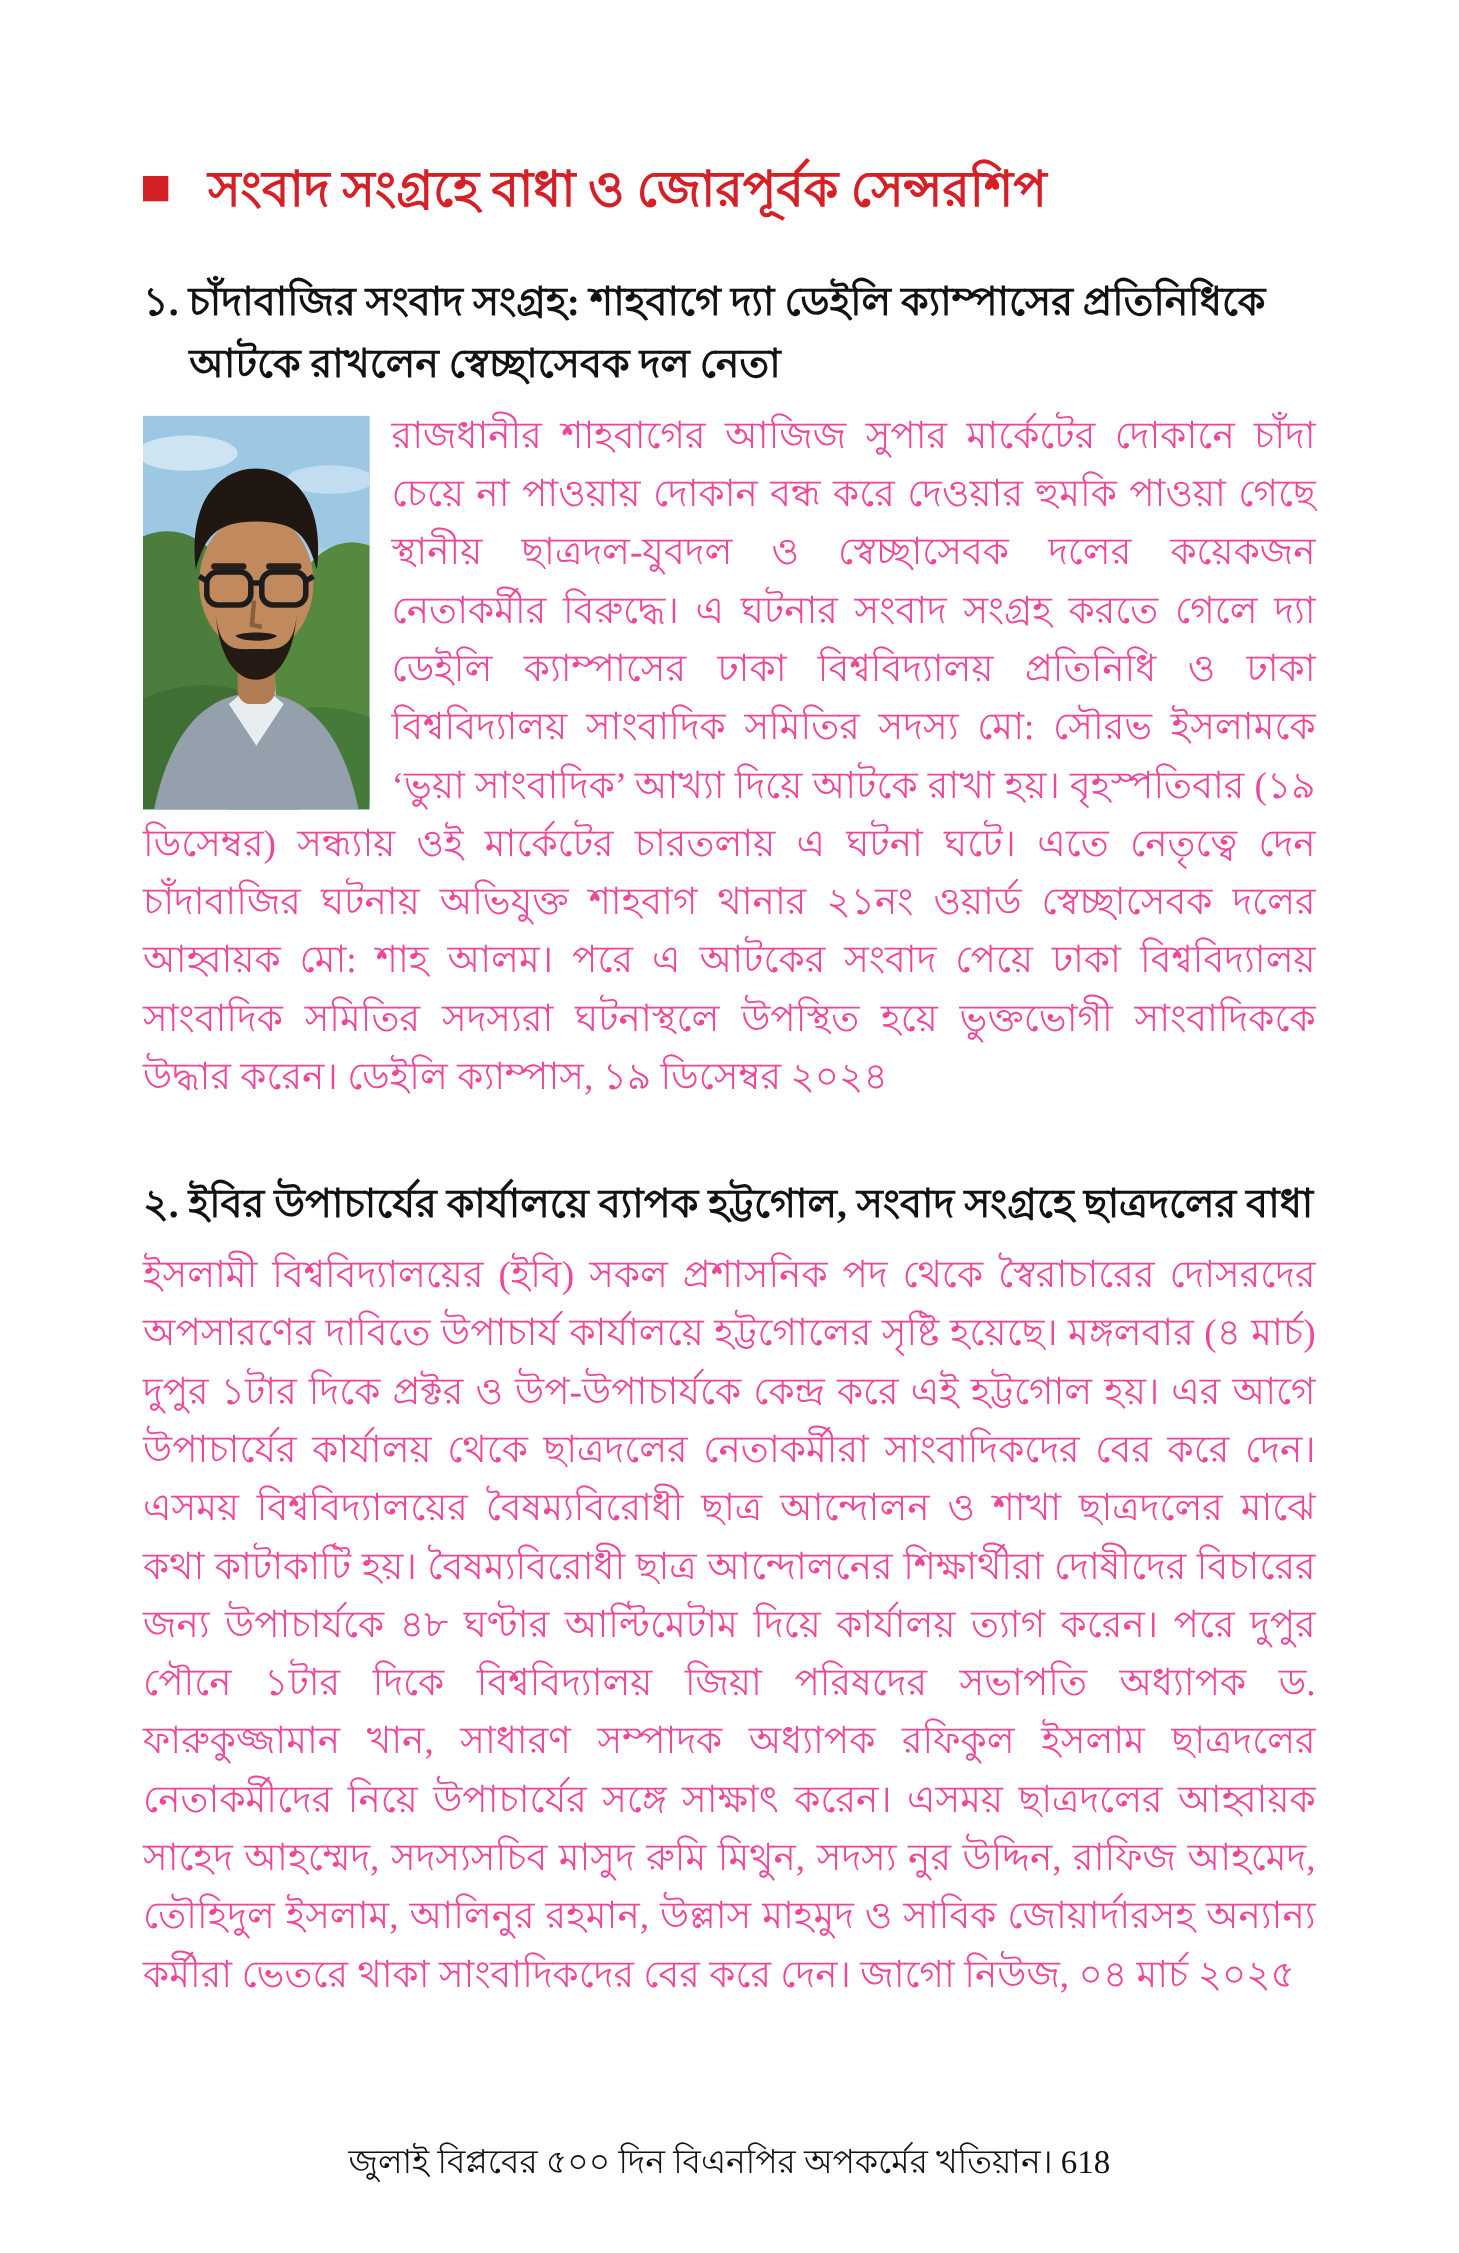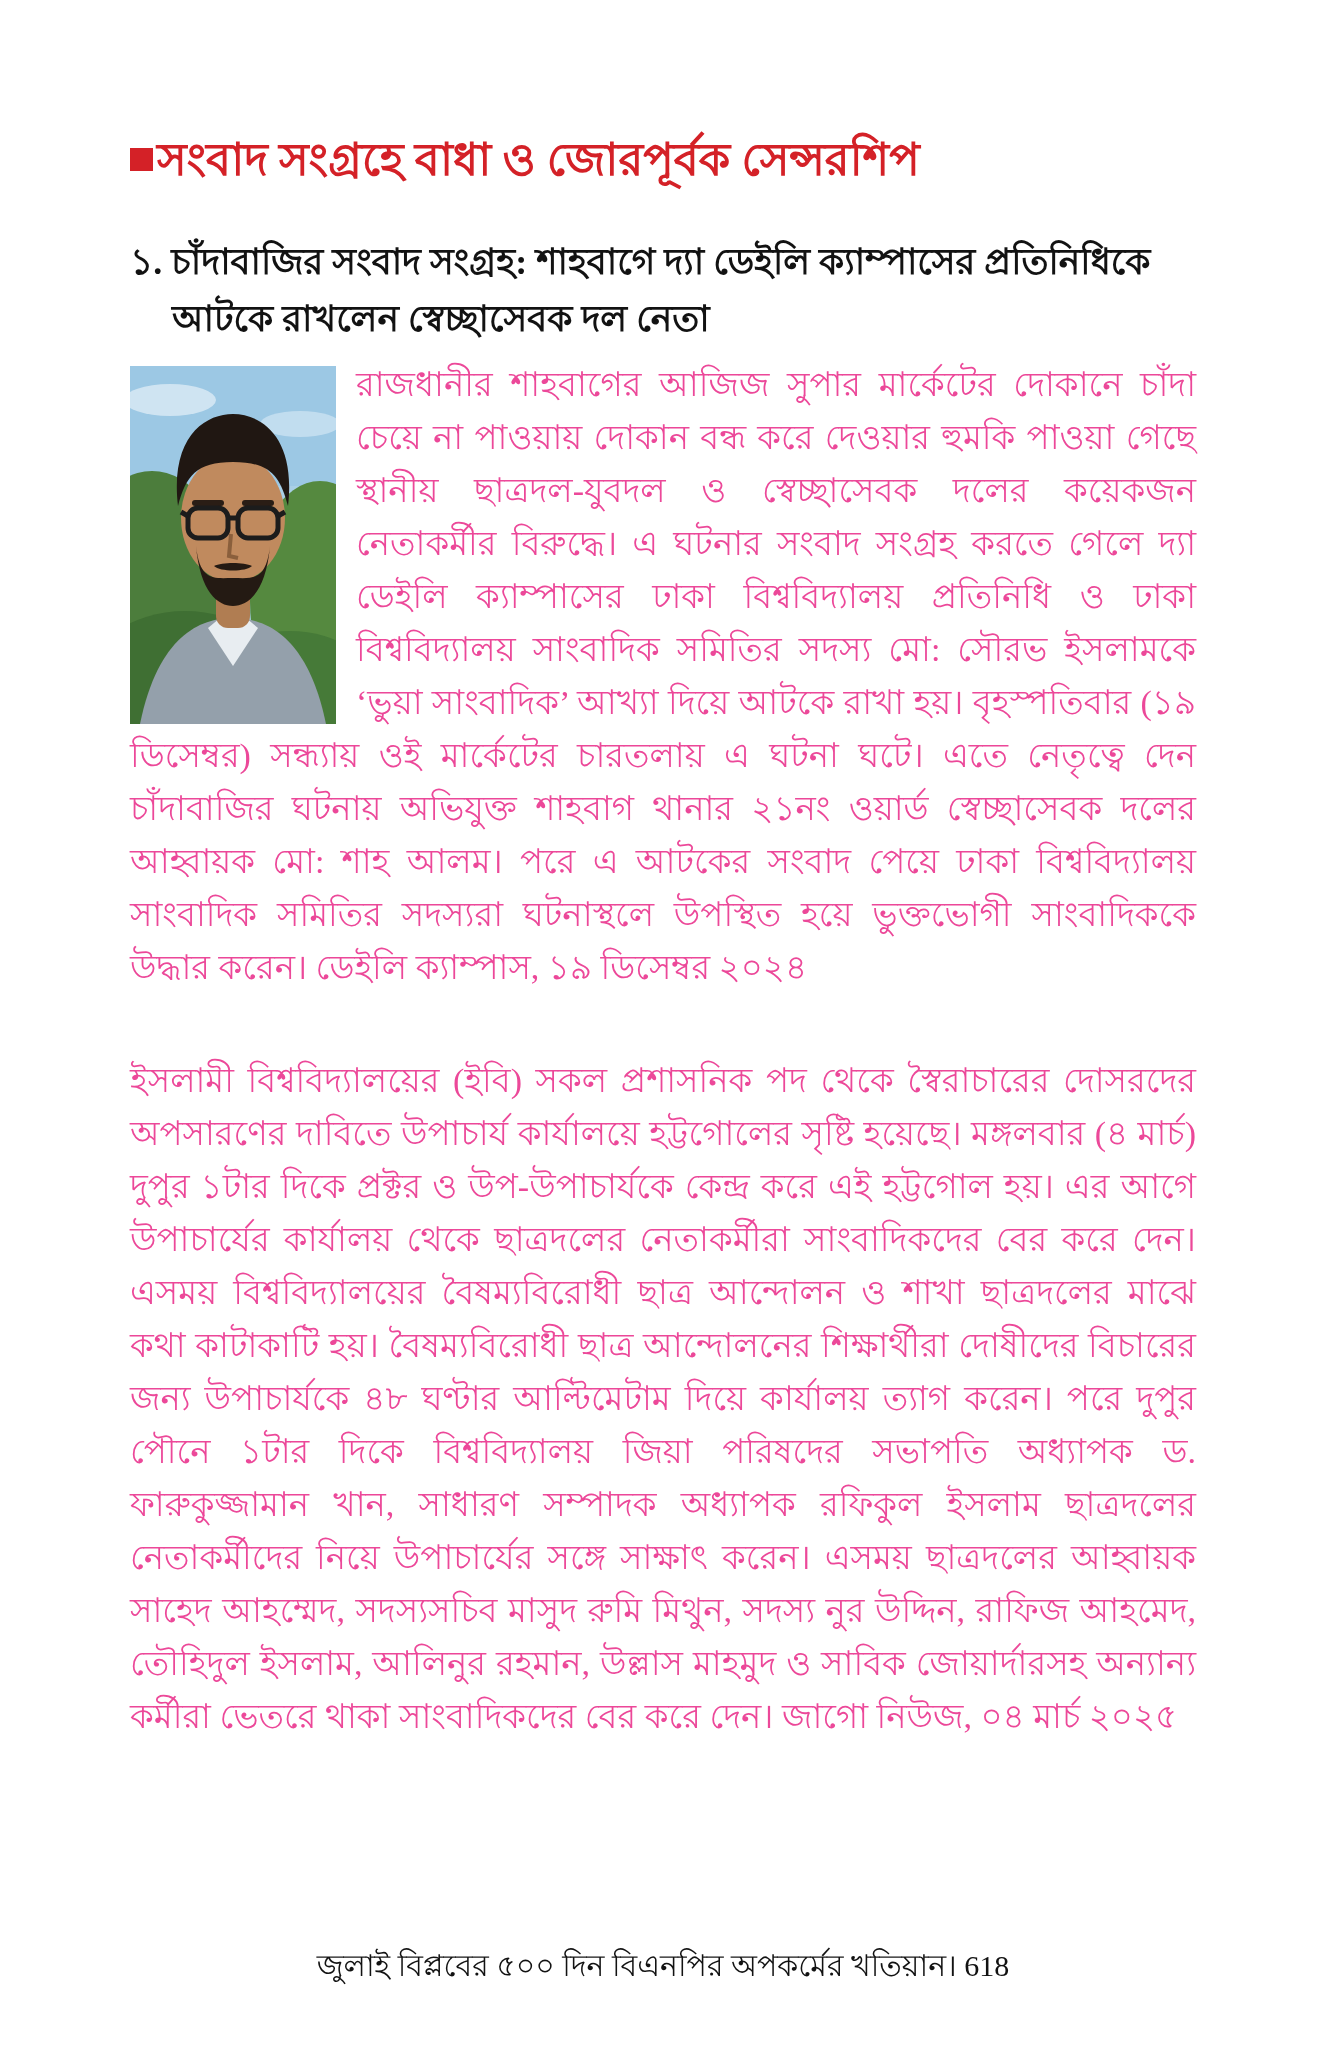--- a/index.html
+++ b/index.html
@@ -13,22 +13,22 @@
   .page {
     position: relative;
     width: 1326px; height: 2048px;
     padding: 128px 130px 0 130px;
     overflow: hidden;
   }
   
   .main-heading {
     display: flex;
     align-items: flex-start;
-    gap: 4px;
-    margin: 4px 0 46px 0;
+    gap: 36px;
+    margin: 16px 0 46px 0;
   }
   .bullet {
     flex: 0 0 auto;
     width: 23px; height: 23px;
     margin-top: 16px;
     background: #d42127;
   }
   .main-heading h1 {
     margin: 0;
     font-size: 45px;
@@ -127,20 +127,21 @@
 
           <path d="M66,180 C70,226 88,240 103,240 C118,240 136,226 140,180 C136,216 122,212 103,212 C84,212 70,216 66,180 Z" fill="#241a13"></path>
           <path d="M84,200 C92,196 114,196 122,200 C116,206 90,206 84,200 Z" fill="#241a13"></path>
         </svg>
       </span>
       <p>রাজধানীর শাহবাগের আজিজ সুপার মার্কেটের দোকানে চাঁদা চেয়ে না পাওয়ায় দোকান বন্ধ করে দেওয়ার হুমকি পাওয়া গেছে স্থানীয় ছাত্রদল-যুবদল ও স্বেচ্ছাসেবক দলের কয়েকজন নেতাকর্মীর বিরুদ্ধে। এ ঘটনার সংবাদ সংগ্রহ করতে গেলে দ্যা ডেইলি ক্যাম্পাসের ঢাকা বিশ্ববিদ্যালয় প্রতিনিধি ও ঢাকা বিশ্ববিদ্যালয় সাংবাদিক সমিতির সদস্য মো: সৌরভ ইসলামকে ‘ভুয়া সাংবাদিক’ আখ্যা দিয়ে আটকে রাখা হয়। বৃহস্পতিবার (১৯ ডিসেম্বর) সন্ধ্যায় ওই মার্কেটের চারতলায় এ ঘটনা ঘটে। এতে নেতৃত্বে দেন চাঁদাবাজির ঘটনায় অভিযুক্ত শাহবাগ থানার ২১নং ওয়ার্ড স্বেচ্ছাসেবক দলের আহ্বায়ক মো: শাহ আলম। পরে এ আটকের সংবাদ পেয়ে ঢাকা বিশ্ববিদ্যালয় সাংবাদিক সমিতির সদস্যরা ঘটনাস্থলে উপস্থিত হয়ে ভুক্তভোগী সাংবাদিককে উদ্ধার করেন। ডেইলি ক্যাম্পাস, ১৯ ডিসেম্বর ২০২৪</p>
     </div>
   </section>
 
   <section class="article">
+    <h2 class="article-title hang">২. ইবির উপাচার্যের কার্যালয়ে ব্যাপক হট্টগোল, সংবাদ সংগ্রহে ছাত্রদলের বাধা</h2>
     <div class="article-body">
       <p>ইসলামী বিশ্ববিদ্যালয়ের (ইবি) সকল প্রশাসনিক পদ থেকে স্বৈরাচারের দোসরদের অপসারণের দাবিতে উপাচার্য কার্যালয়ে হট্টগোলের সৃষ্টি হয়েছে। মঙ্গলবার (৪ মার্চ) দুপুর ১টার দিকে প্রক্টর ও উপ-উপাচার্যকে কেন্দ্র করে এই হট্টগোল হয়। এর আগে উপাচার্যের কার্যালয় থেকে ছাত্রদলের নেতাকর্মীরা সাংবাদিকদের বের করে দেন। এসময় বিশ্ববিদ্যালয়ের বৈষম্যবিরোধী ছাত্র আন্দোলন ও শাখা ছাত্রদলের মাঝে কথা কাটাকাটি হয়। বৈষম্যবিরোধী ছাত্র আন্দোলনের শিক্ষার্থীরা দোষীদের বিচারের জন্য উপাচার্যকে ৪৮ ঘণ্টার আল্টিমেটাম দিয়ে কার্যালয় ত্যাগ করেন। পরে দুপুর পৌনে ১টার দিকে বিশ্ববিদ্যালয় জিয়া পরিষদের সভাপতি অধ্যাপক ড. ফারুকুজ্জামান খান, সাধারণ সম্পাদক অধ্যাপক রফিকুল ইসলাম ছাত্রদলের নেতাকর্মীদের নিয়ে উপাচার্যের সঙ্গে সাক্ষাৎ করেন। এসময় ছাত্রদলের আহ্বায়ক সাহেদ আহম্মেদ, সদস্যসচিব মাসুদ রুমি মিথুন, সদস্য নুর উদ্দিন, রাফিজ আহমেদ, তৌহিদুল ইসলাম, আলিনুর রহমান, উল্লাস মাহমুদ ও সাবিক জোয়ার্দারসহ অন্যান্য কর্মীরা ভেতরে থাকা সাংবাদিকদের বের করে দেন। জাগো নিউজ, ০৪ মার্চ ২০২৫</p>
     </div>
   </section>
 
   <footer class="footer">
     <span>জুলাই বিপ্লবের ৫০০ দিন বিএনপির অপকর্মের খতিয়ান। 618</span>
   </footer>
 
 </div>

